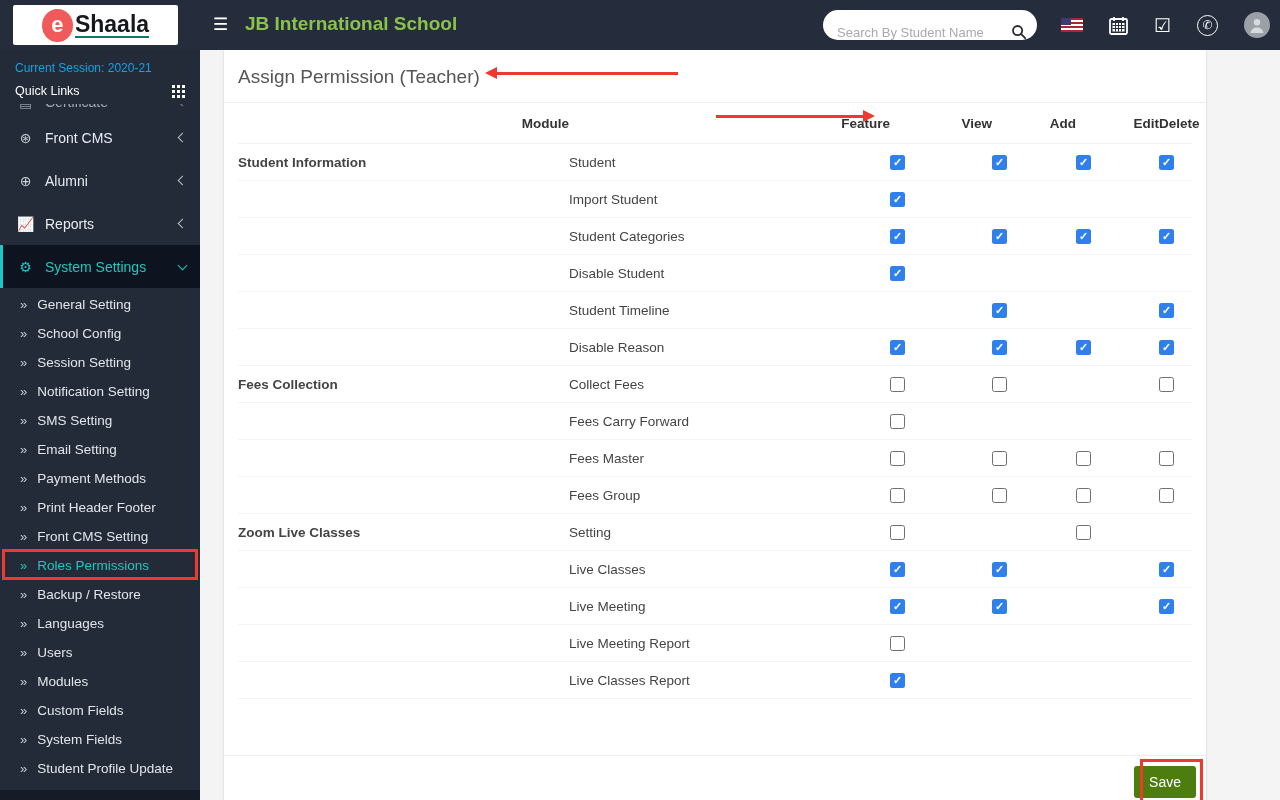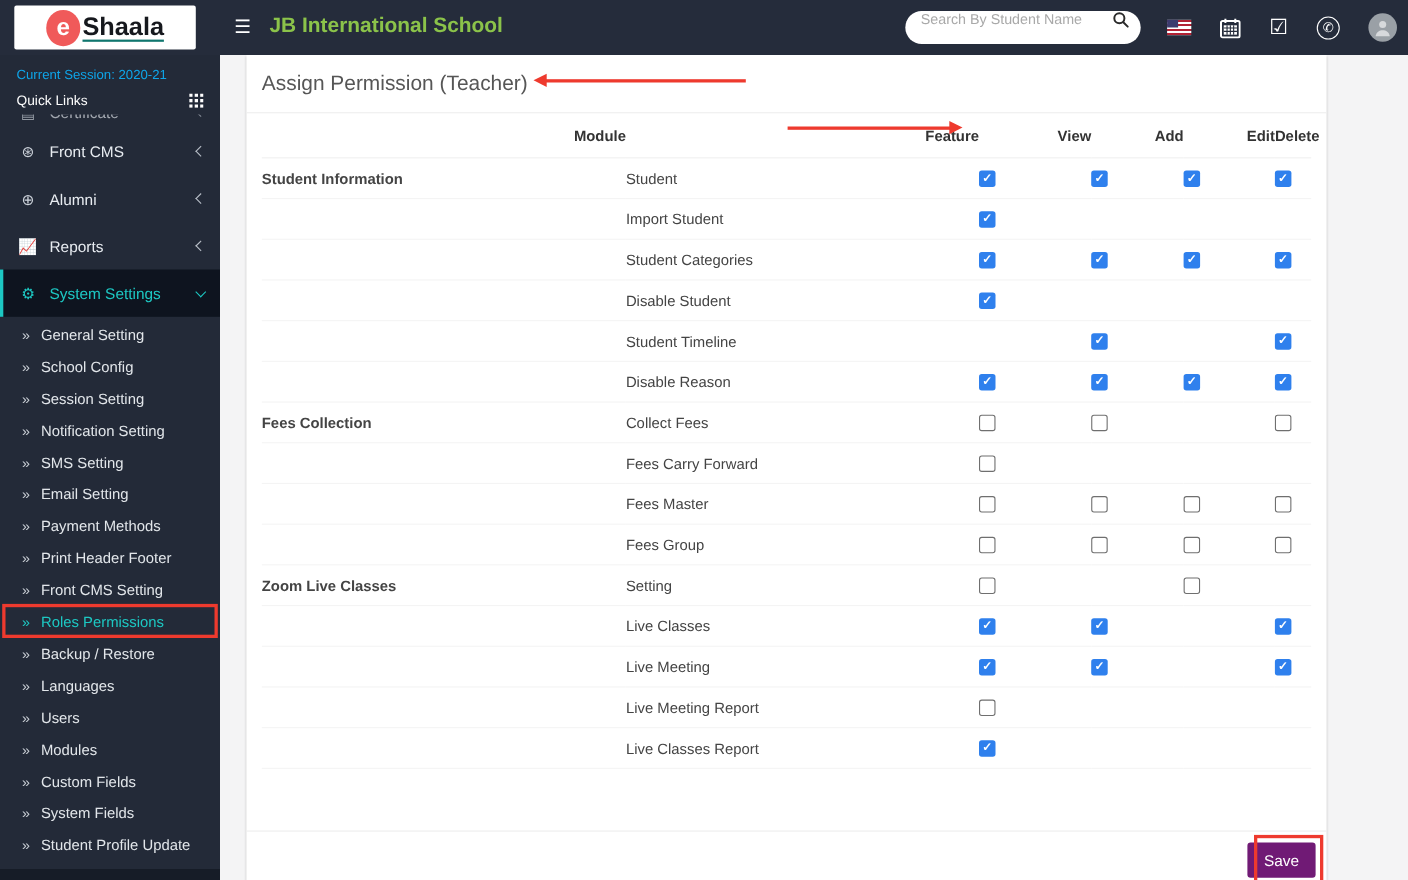--- a/index.html
+++ b/index.html
@@ -5,21 +5,21 @@
   * { margin:0; padding:0; box-sizing:border-box; }
   html,body { width:1280px; height:800px; overflow:hidden; font-family:"Liberation Sans", sans-serif; background:#f4f4f5; }
 
   
   .topbar { position:fixed; top:0; left:0; width:1280px; height:50px; background:#252c3b; z-index:30; display:flex; align-items:center; }
   .logo-box { position:absolute; left:13px; top:5px; width:165px; height:40px; background:#ffffff; border-radius:2px; display:flex; align-items:center; justify-content:center; }
   .logo-e { width:31px; height:33px; background:#f05a5a; border-radius:50%; color:#fff; font-weight:bold; font-size:22px; display:flex; align-items:center; justify-content:center; margin-right:2px; }
   .logo-text { font-size:23px; font-weight:bold; color:#16181d; border-bottom:2px solid #0f766e; line-height:1.05; }
   .hamburger { position:absolute; left:213px; top:14px; color:#fff; font-size:17px; cursor:pointer; }
   .school-name { position:absolute; left:245px; top:13px; font-size:19px; font-weight:bold; color:#8bc34a; }
-  .search-pill { position:absolute; left:823px; top:10px; width:214px; height:30px; background:#fff; border-radius:15px; display:flex; align-items:flex-start; padding:0 10px 0 14px; }
+  .search-pill { position:absolute; left:823px; top:10px; width:214px; height:30px; background:#fff; border-radius:15px; display:flex; align-items:flex-end; padding:0 10px 0 14px; }
   .search-pill input { border:none; outline:none; flex:1; font-size:13px; color:#333; font-family:"Liberation Sans",sans-serif; min-width:0; }
   .search-pill input::placeholder { color:#a9a9a9; }
   .search-glyph { width:16px; height:16px; flex:0 0 auto; }
   .top-icons { position:absolute; right:10px; top:0; height:50px; display:flex; align-items:center; gap:26px; }
   .flag { width:22px; height:14px; background:repeating-linear-gradient(#b22234 0 2px,#fff 2px 4px); position:relative; }
   .flag::after { content:""; position:absolute; left:0; top:0; width:10px; height:7px; background:#3c3b6e; }
   .icon-cal { width:19px; height:19px; }
   .icon-check { color:#fff; font-size:19px; line-height:1; }
   .icon-wa { width:21px; height:21px; border:1.5px solid #fff; border-radius:50%; color:#fff; font-size:12px; display:flex; align-items:center; justify-content:center; }
   .avatar { width:26px; height:26px; border-radius:50%; background:#9aa0a6; display:flex; align-items:center; justify-content:center; overflow:hidden; }
@@ -55,21 +55,21 @@
   .card-divider { border-top:1px solid #eeeeee; }
   table.perm { width:100%; border-collapse:collapse; table-layout:fixed; margin:0; }
   table.perm th { text-align:right; font-size:13.5px; color:#333; padding:13px 0 12px 0; border-bottom:1px solid #f0f0f0; }
   table.perm td { font-size:13.5px; color:#444; height:37px; padding:0; border-bottom:1px solid #f4f4f4; }
   td.module { font-weight:bold; color:#333; }
   .table-wrap { padding:0 14px; }
   .cb { display:inline-block; width:15px; height:15px; border-radius:2.5px; vertical-align:middle; cursor:pointer; }
   .cb.checked { background:#2f80ed; color:#fff; font-size:11px; font-weight:bold; text-align:center; line-height:15px; }
   .cb.unchecked { background:#fff; border:1.7px solid #6f6f6f; }
   .footer-line { position:absolute; left:0; right:0; top:705px; border-top:1px solid #ededed; }
-  .save-btn { position:absolute; right:10px; top:716px; background:#701a75; color:#fff; border:none; font-size:14px; font-family:"Liberation Sans",sans-serif; padding:8px 15px; border-radius:3px; cursor:pointer; }
+  .save-btn { position:absolute; right:10px; top:716px; background:#4d7c0f; color:#fff; border:none; font-size:14px; font-family:"Liberation Sans",sans-serif; padding:8px 15px; border-radius:3px; cursor:pointer; }
 
   
   .anno { position:absolute; pointer-events:none; z-index:25; }
   .arrow-line { position:absolute; height:3px; background:#ee3a2e; top:5px; }
   .arrow-head-left { position:absolute; left:-1px; top:0; width:0; height:0; border-top:6.5px solid transparent; border-bottom:6.5px solid transparent; border-right:12px solid #ee3a2e; }
   .arrow-head-right { position:absolute; right:-1px; top:0; width:0; height:0; border-top:6.5px solid transparent; border-bottom:6.5px solid transparent; border-left:12px solid #ee3a2e; }
   .save-annotation { position:absolute; right:3px; top:709px; width:63px; height:75px; border:3px solid #ee3a2e; pointer-events:none; z-index:26; }
 </style>
 </head>
 <body>

